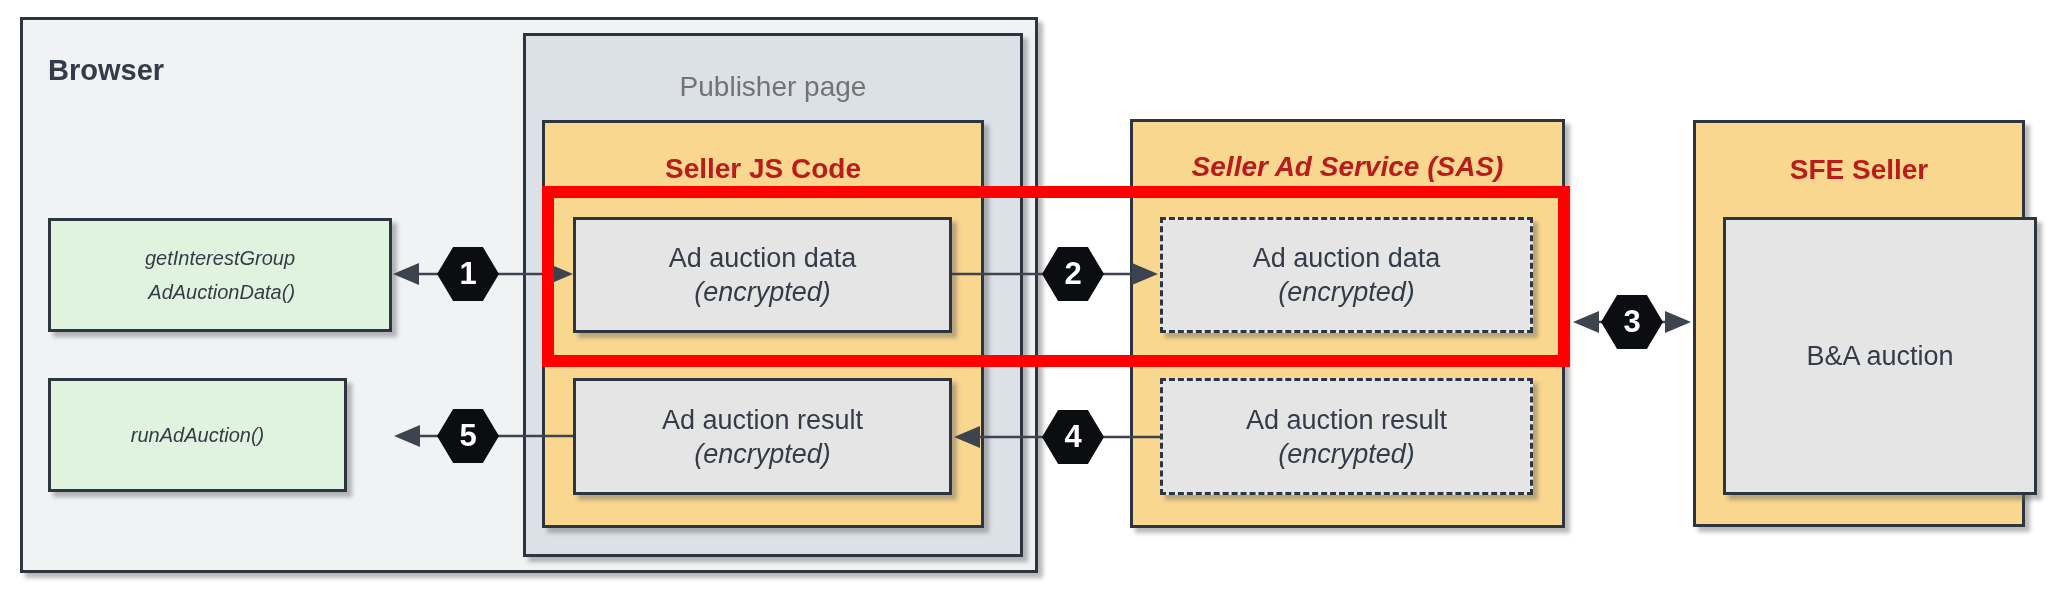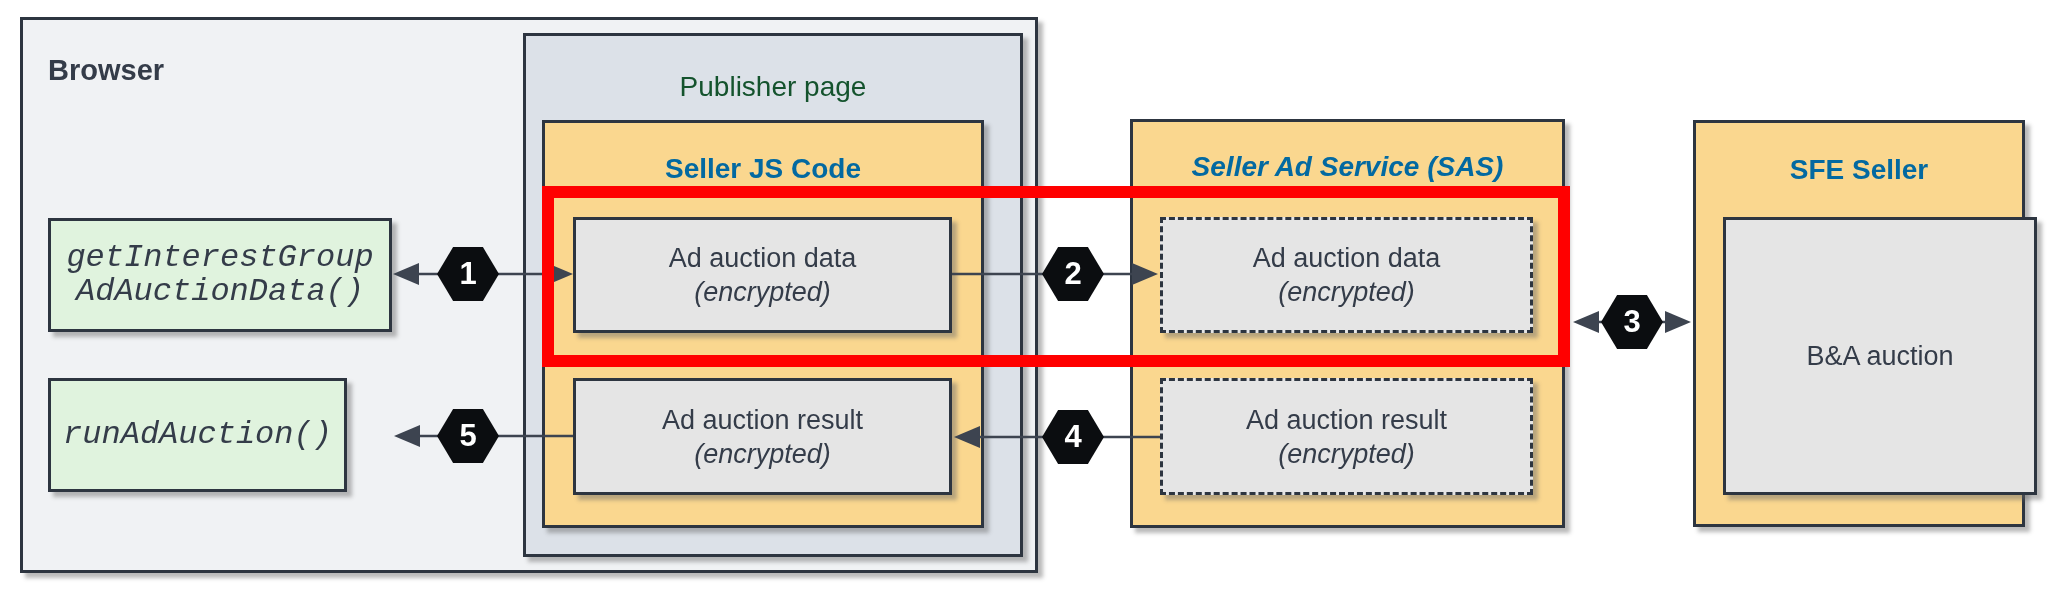--- a/index.html
+++ b/index.html
@@ -9,28 +9,28 @@
   }
   .box{position:absolute;box-sizing:border-box;border:3px solid #2d3540;
        box-shadow:5px 5px 4px rgba(102,102,102,0.45);}
   .browser{background:#f0f2f4;}
   .publisher{background:#dce1e8;}
   .orange{background:#fad78f;}
   .cream{background:#e5e5e5;padding-left:32px;}
   .green{background:#e0f3de;}
   .dashed{border-style:dashed;}
   .box-title{position:absolute;left:0;right:0;text-align:center;
-             font-size:28px;font-weight:bold;color:#0369a1;}
-  .box-title.regular{font-weight:normal;color:#14532d;}
+             font-size:28px;font-weight:bold;color:#b91c1c;}
+  .box-title.regular{font-weight:normal;color:#737373;}
   .corner-title{position:absolute;left:25px;top:34px;font-size:29px;font-weight:bold;text-align:right;}
   .label-center{position:absolute;inset:0;display:flex;flex-direction:column;
                 align-items:center;justify-content:center;font-size:27px;line-height:34px;}
   .label-center .sub{font-style:italic;}
-  .mono{font-family:Liberation Mono, monospace;font-style:italic;font-size:32px;
-        line-height:34px;white-space:pre-line;text-align:center;}
+  .mono{font-family:Liberation Sans, sans-serif;font-style:italic;font-size:20px;
+        line-height:34px;white-space:pre-line;text-align:right;}
   .red-rect{position:absolute;box-sizing:border-box;border:12px solid #ff0000;
             background:transparent;z-index:60;}
   svg.arrows{position:absolute;left:0;top:0;z-index:50;}
   .hex{position:absolute;width:62px;height:54px;z-index:70;
        display:flex;align-items:center;justify-content:center;
        background:#0b0d10;color:#ffffff;font-size:31px;font-weight:bold;
        clip-path:polygon(26% 0%,74% 0%,100% 50%,74% 100%,26% 100%,0% 50%);}
 </style>
 </head>
 <body>

